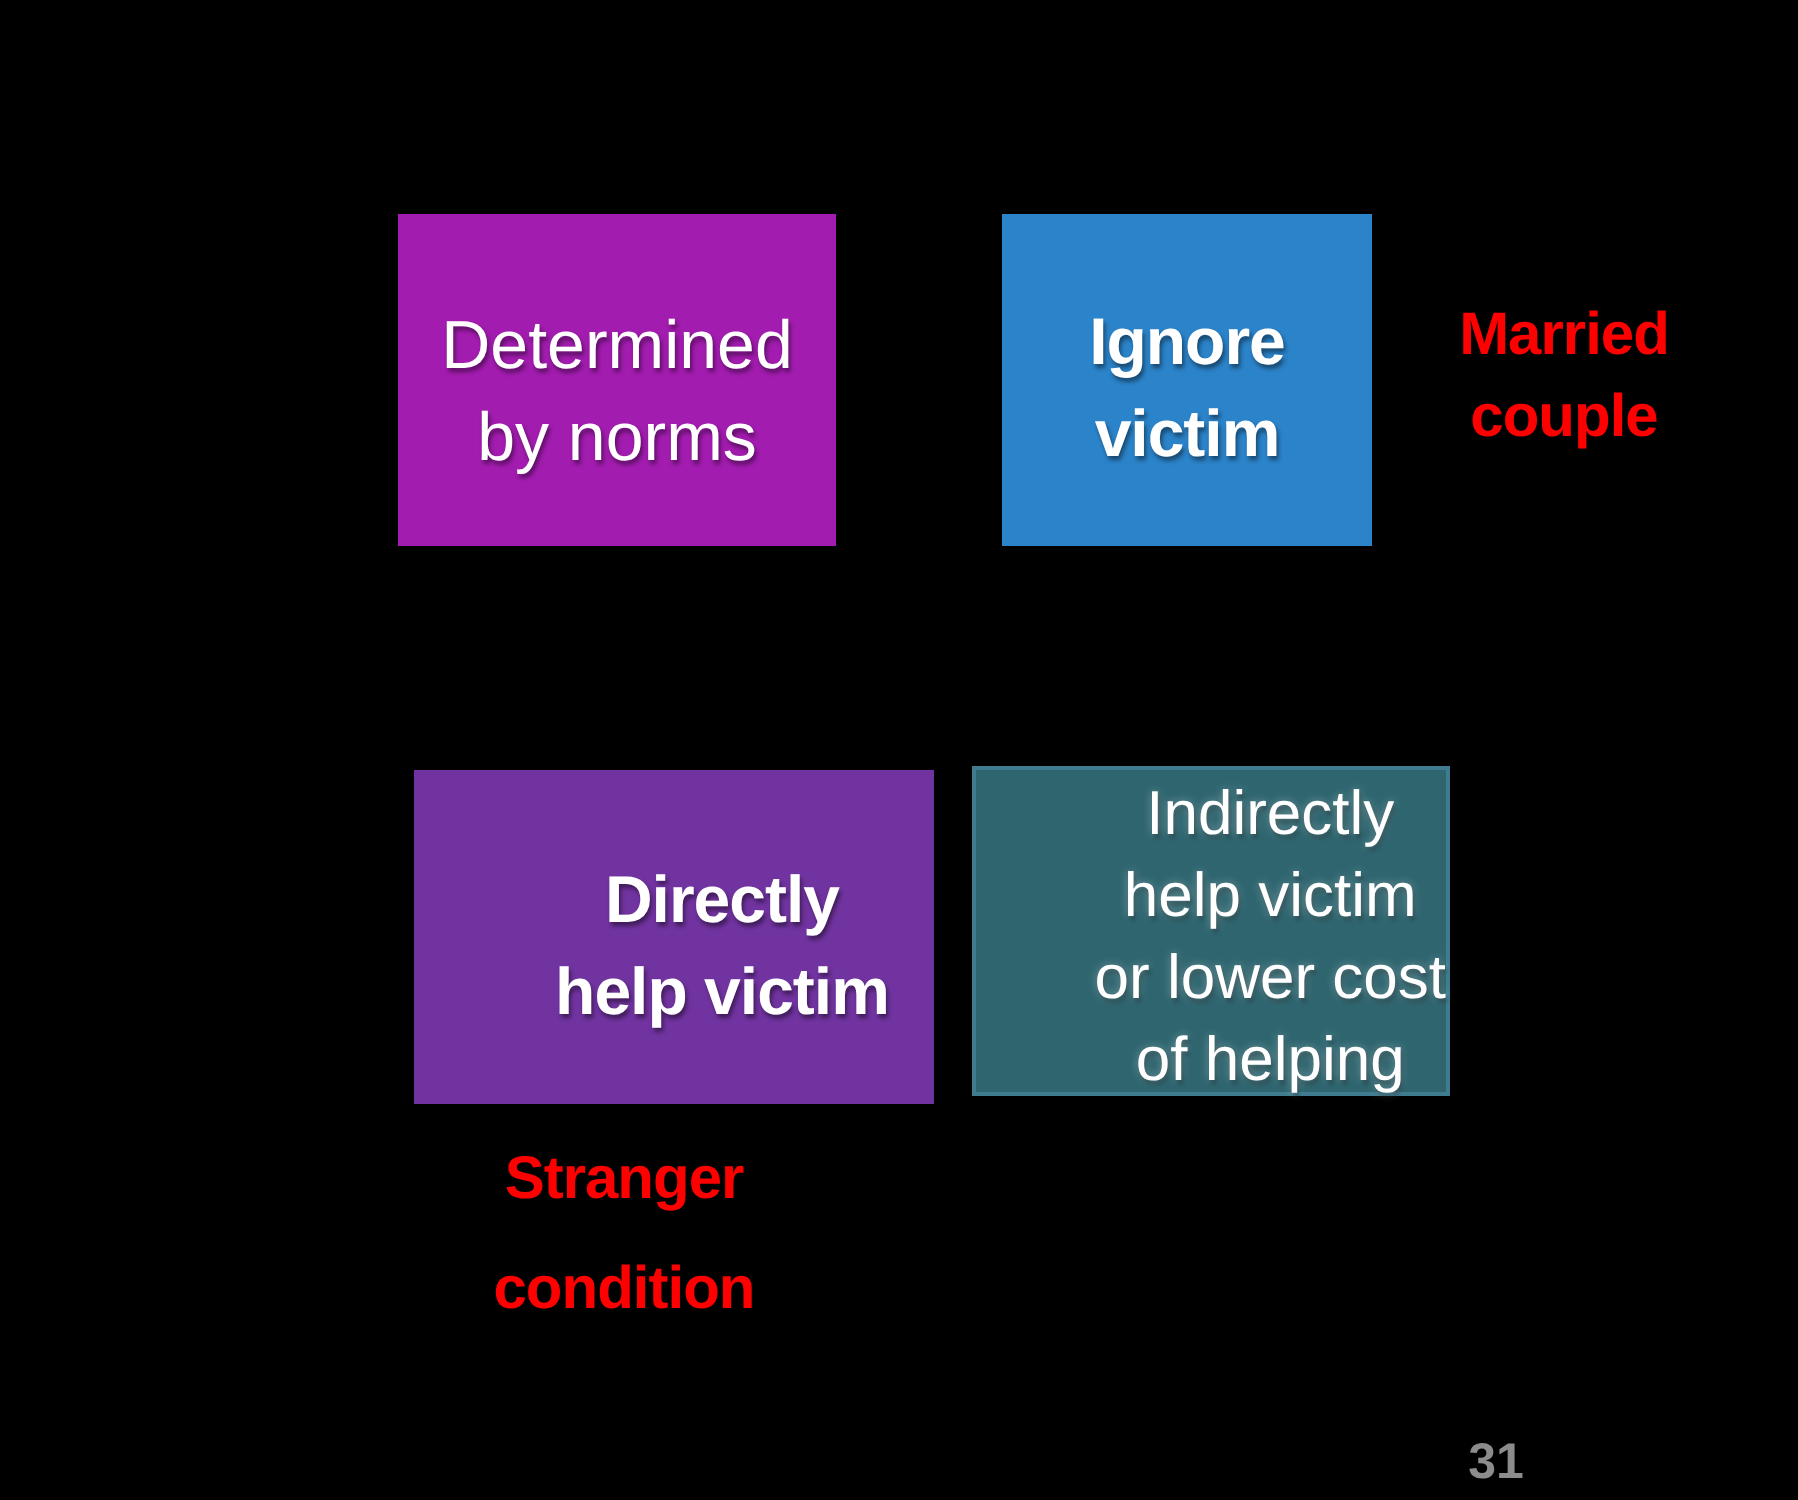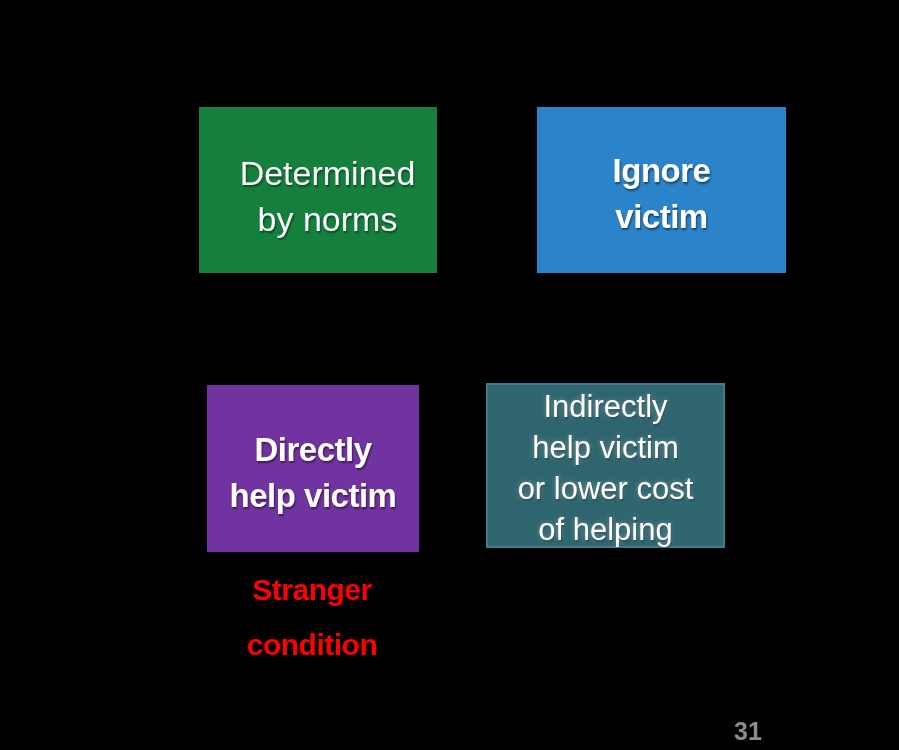--- a/index.html
+++ b/index.html
@@ -23,27 +23,28 @@
     text-align: center;
   }
   .cell-label {
     white-space: pre-line;
     color: #ffffff;
     font-size: 34px;
     line-height: 46px;
     text-shadow: 1px 2px 2px rgba(0,0,0,0.45);
   }
   .cell-top-left    { left: 199px; top: 107px; width: 219px; height: 166px; }
-  .cell-top-right   { left: 501px; top: 107px; width: 249px; height: 166px; margin-left: 36px; }
+  .cell-top-right   { left: 501px; top: 107px; width: 185px; height: 166px; }
   .cell-bottom-left { left: 207px; top: 385px; width: 212px; height: 167px; }
   .cell-bottom-right{
     left: 486px; top: 383px; width: 239px; height: 165px;
     border-width: 2px; border-style: solid;
     align-items: flex-start;
     box-sizing: border-box;
+    justify-content: flex-end;
   }
   .cell-top-left .cell-label { font-weight: 400; padding-top: 12px; }
   .cell-top-right .cell-label,
   .cell-bottom-left .cell-label { font-weight: 700; font-size: 33px; letter-spacing: -0.5px; padding-top: 8px; }
   .cell-bottom-right .cell-label {
     font-weight: 400;
     font-size: 31px;
     line-height: 41px;
     padding-top: 1px;
     text-shadow: 0 0 5px rgba(255,255,255,0.35), 1px 2px 2px rgba(0,0,0,0.35);
@@ -67,41 +68,43 @@
     font-weight: 700;
     font-size: 25px;
     margin-top: 16px;
   }
 </style>
 </head>
 <body>
 
 <div class="slide">
 
-  <div class="cell cell-top-left" style="background-color: #15803d; padding-left: 19px;">
+  <div class="cell cell-top-left" style="background-color: #a21caf;">
     <span class="cell-label" style="color: rgb(255, 255, 255);">Determined
 by norms</span>
   </div>
 
   <div class="cell cell-top-right" style="background-color: rgb(43, 131, 201);">
     <span class="cell-label" style="color: rgb(255, 255, 255);">Ignore
 victim</span>
   </div>
 
-  <div class="cell cell-bottom-left" style="background-color: rgb(113, 51, 160);">
+  <div class="cell cell-bottom-left" style="background-color: rgb(113, 51, 160); padding-left: 48px;">
     <span class="cell-label" style="color: rgb(255, 255, 255);">Directly
 help victim</span>
   </div>
 
   <div class="cell cell-bottom-right" style="background-color: rgb(46, 101, 111); border-color: rgb(63, 124, 144);">
     <span class="cell-label" style="color: rgb(255, 255, 255);">Indirectly
 help victim
 or lower cost
 of helping</span>
   </div>
 
+  <div class="red-note note-married" style="color: rgb(255, 0, 0);">Married
+couple</div>
 
   <div class="red-note note-stranger" style="color: rgb(255, 0, 0);">Stranger
 condition</div>
 
   <div class="page-number">31</div>
 
 </div>
 
 </body></html>

